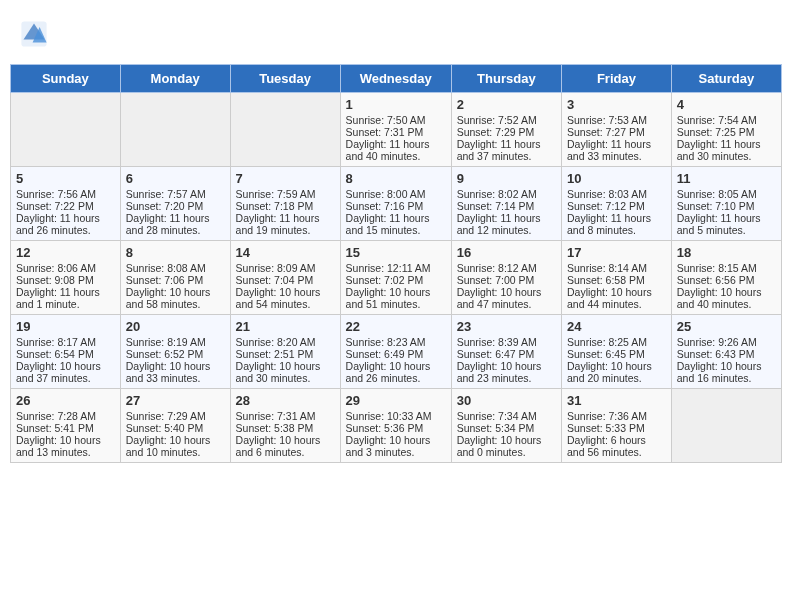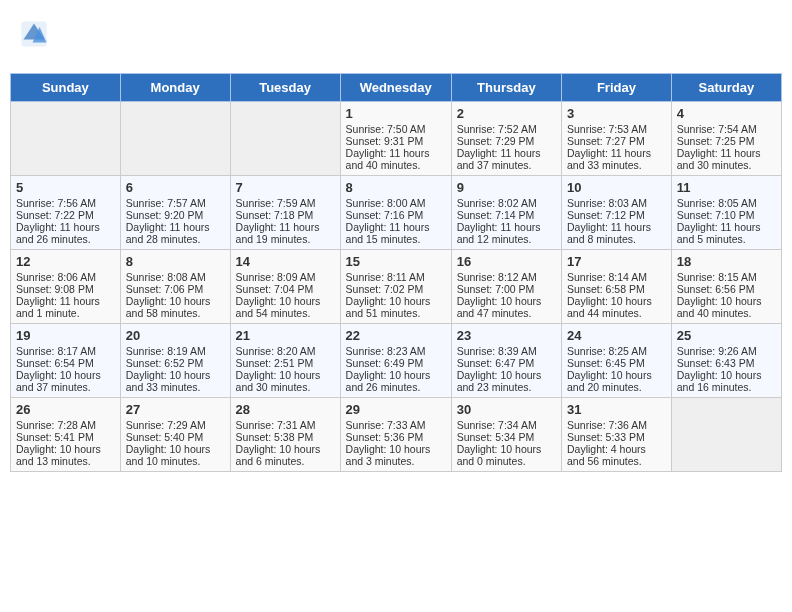--- a/index.html
+++ b/index.html
@@ -42,21 +42,21 @@
       font-weight: bold;
       color: #333;
     }
     .location {
       font-size: 15px;
       color: #555;
     }
     table {
       width: 100%;
       border-collapse: collapse;
-      margin-top: 20px;
+      margin-top: 11px;
     }
     th {
       background-color: #2e6fbe;
       color: #fff;
       font-size: 13px;
       font-weight: bold;
       text-align: center;
       padding: 6px 2px;
       border: 1px solid #aac4e8;
     }
@@ -129,21 +129,21 @@
       </tr>
   </thead>
   <tbody id="calendar-body">
       <tr>
         <td class="empty"></td>
         <td class="empty"></td>
         <td class="empty"></td>
         <td>
           <span class="day-num">1</span>
           <div>Sunrise: 7:50 AM</div>
-          <div>Sunset: 9:31 PM</div>
+          <div>Sunset: 7:31 PM</div>
           <div>Daylight: 11 hours</div>
           <div>and 40 minutes.</div>
         </td>
         <td>
           <span class="day-num">2</span>
           <div>Sunrise: 7:52 AM</div>
           <div>Sunset: 7:29 PM</div>
           <div>Daylight: 11 hours</div>
           <div>and 37 minutes.</div>
         </td>
@@ -166,21 +166,21 @@
         <td>
           <span class="day-num">5</span>
           <div>Sunrise: 7:56 AM</div>
           <div>Sunset: 7:22 PM</div>
           <div>Daylight: 11 hours</div>
           <div>and 26 minutes.</div>
         </td>
         <td>
           <span class="day-num">6</span>
           <div>Sunrise: 7:57 AM</div>
-          <div>Sunset: 9:20 PM</div>
+          <div>Sunset: 7:20 PM</div>
           <div>Daylight: 11 hours</div>
           <div>and 28 minutes.</div>
         </td>
         <td>
           <span class="day-num">7</span>
           <div>Sunrise: 7:59 AM</div>
           <div>Sunset: 7:18 PM</div>
           <div>Daylight: 11 hours</div>
           <div>and 19 minutes.</div>
         </td>
@@ -230,21 +230,21 @@
         </td>
         <td>
           <span class="day-num">14</span>
           <div>Sunrise: 8:09 AM</div>
           <div>Sunset: 7:04 PM</div>
           <div>Daylight: 10 hours</div>
           <div>and 54 minutes.</div>
         </td>
         <td>
           <span class="day-num">15</span>
-          <div>Sunrise: 8:11 AM</div>
+          <div>Sunrise: 12:11 AM</div>
           <div>Sunset: 7:02 PM</div>
           <div>Daylight: 10 hours</div>
           <div>and 51 minutes.</div>
         </td>
         <td>
           <span class="day-num">16</span>
           <div>Sunrise: 8:12 AM</div>
           <div>Sunset: 7:00 PM</div>
           <div>Daylight: 10 hours</div>
           <div>and 47 minutes.</div>
@@ -332,35 +332,35 @@
         </td>
         <td>
           <span class="day-num">28</span>
           <div>Sunrise: 7:31 AM</div>
           <div>Sunset: 5:38 PM</div>
           <div>Daylight: 10 hours</div>
           <div>and 6 minutes.</div>
         </td>
         <td>
           <span class="day-num">29</span>
-          <div>Sunrise: 7:33 AM</div>
+          <div>Sunrise: 10:33 AM</div>
           <div>Sunset: 5:36 PM</div>
           <div>Daylight: 10 hours</div>
           <div>and 3 minutes.</div>
         </td>
         <td>
           <span class="day-num">30</span>
           <div>Sunrise: 7:34 AM</div>
           <div>Sunset: 5:34 PM</div>
           <div>Daylight: 10 hours</div>
           <div>and 0 minutes.</div>
         </td>
         <td>
           <span class="day-num">31</span>
           <div>Sunrise: 7:36 AM</div>
           <div>Sunset: 5:33 PM</div>
-          <div>Daylight: 4 hours</div>
+          <div>Daylight: 6 hours</div>
           <div>and 56 minutes.</div>
         </td>
         <td class="empty"></td>
       </tr>
     </tbody>
 </table>
 
 </body></html>

